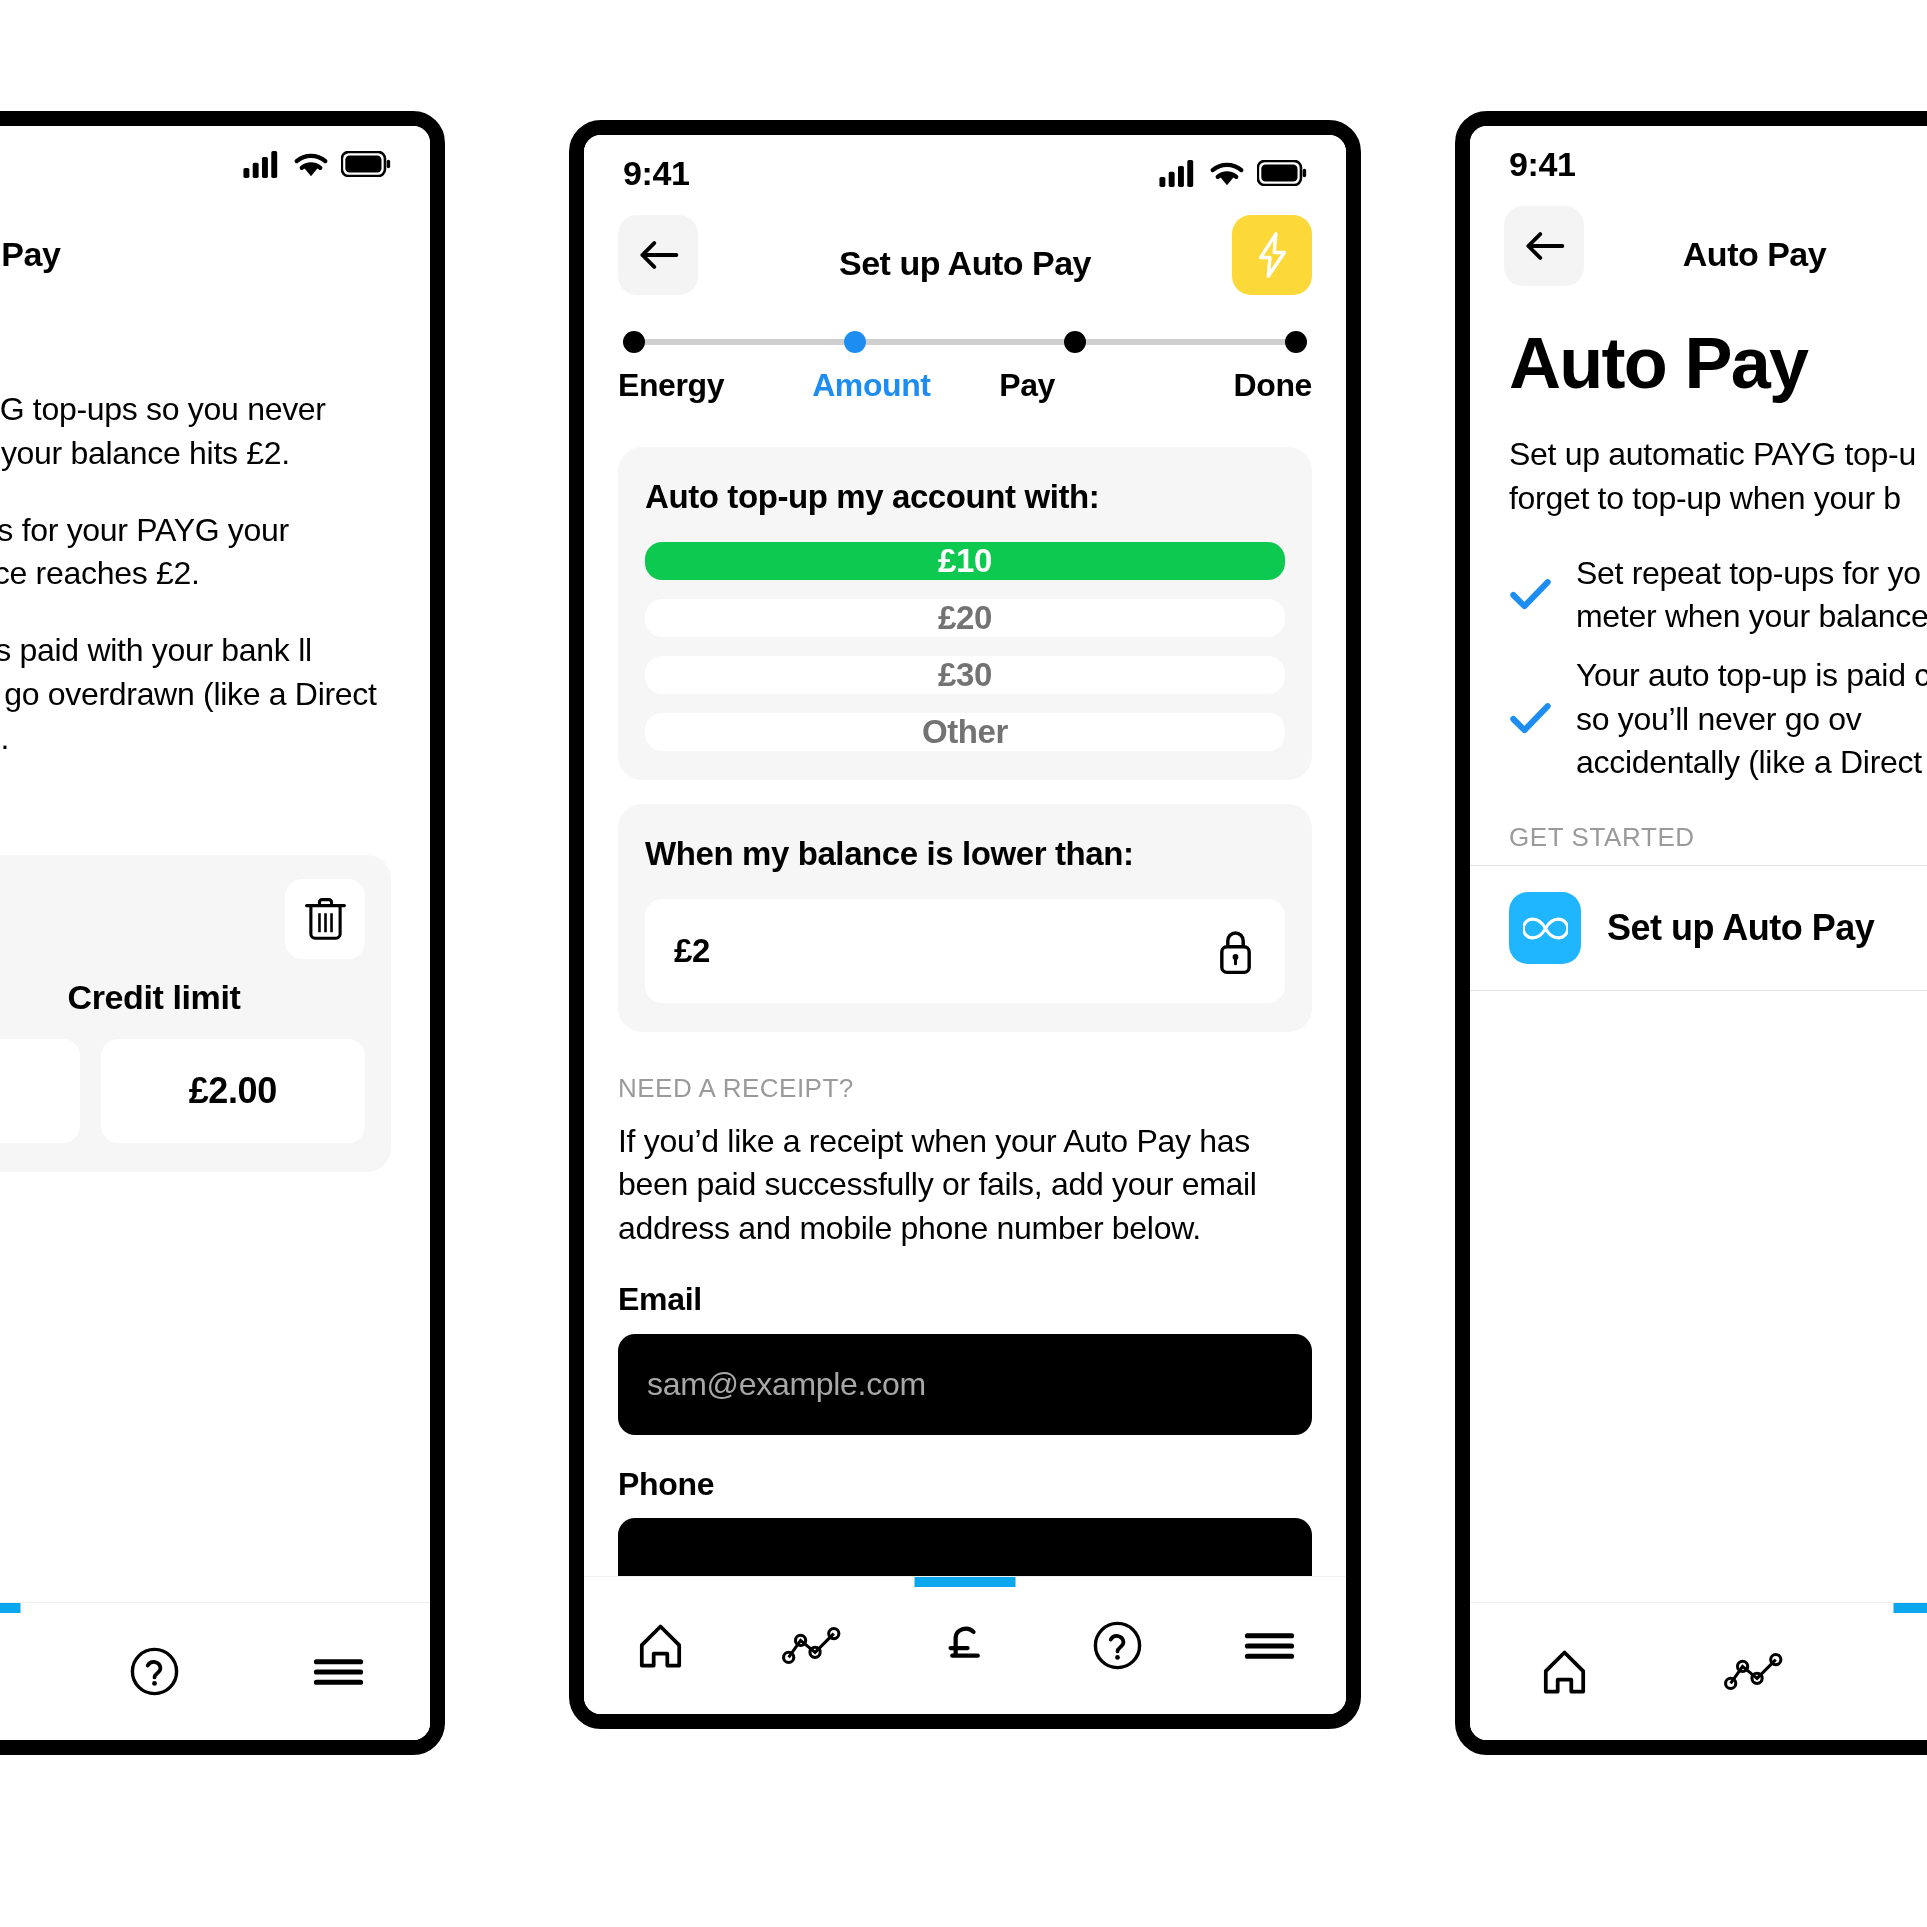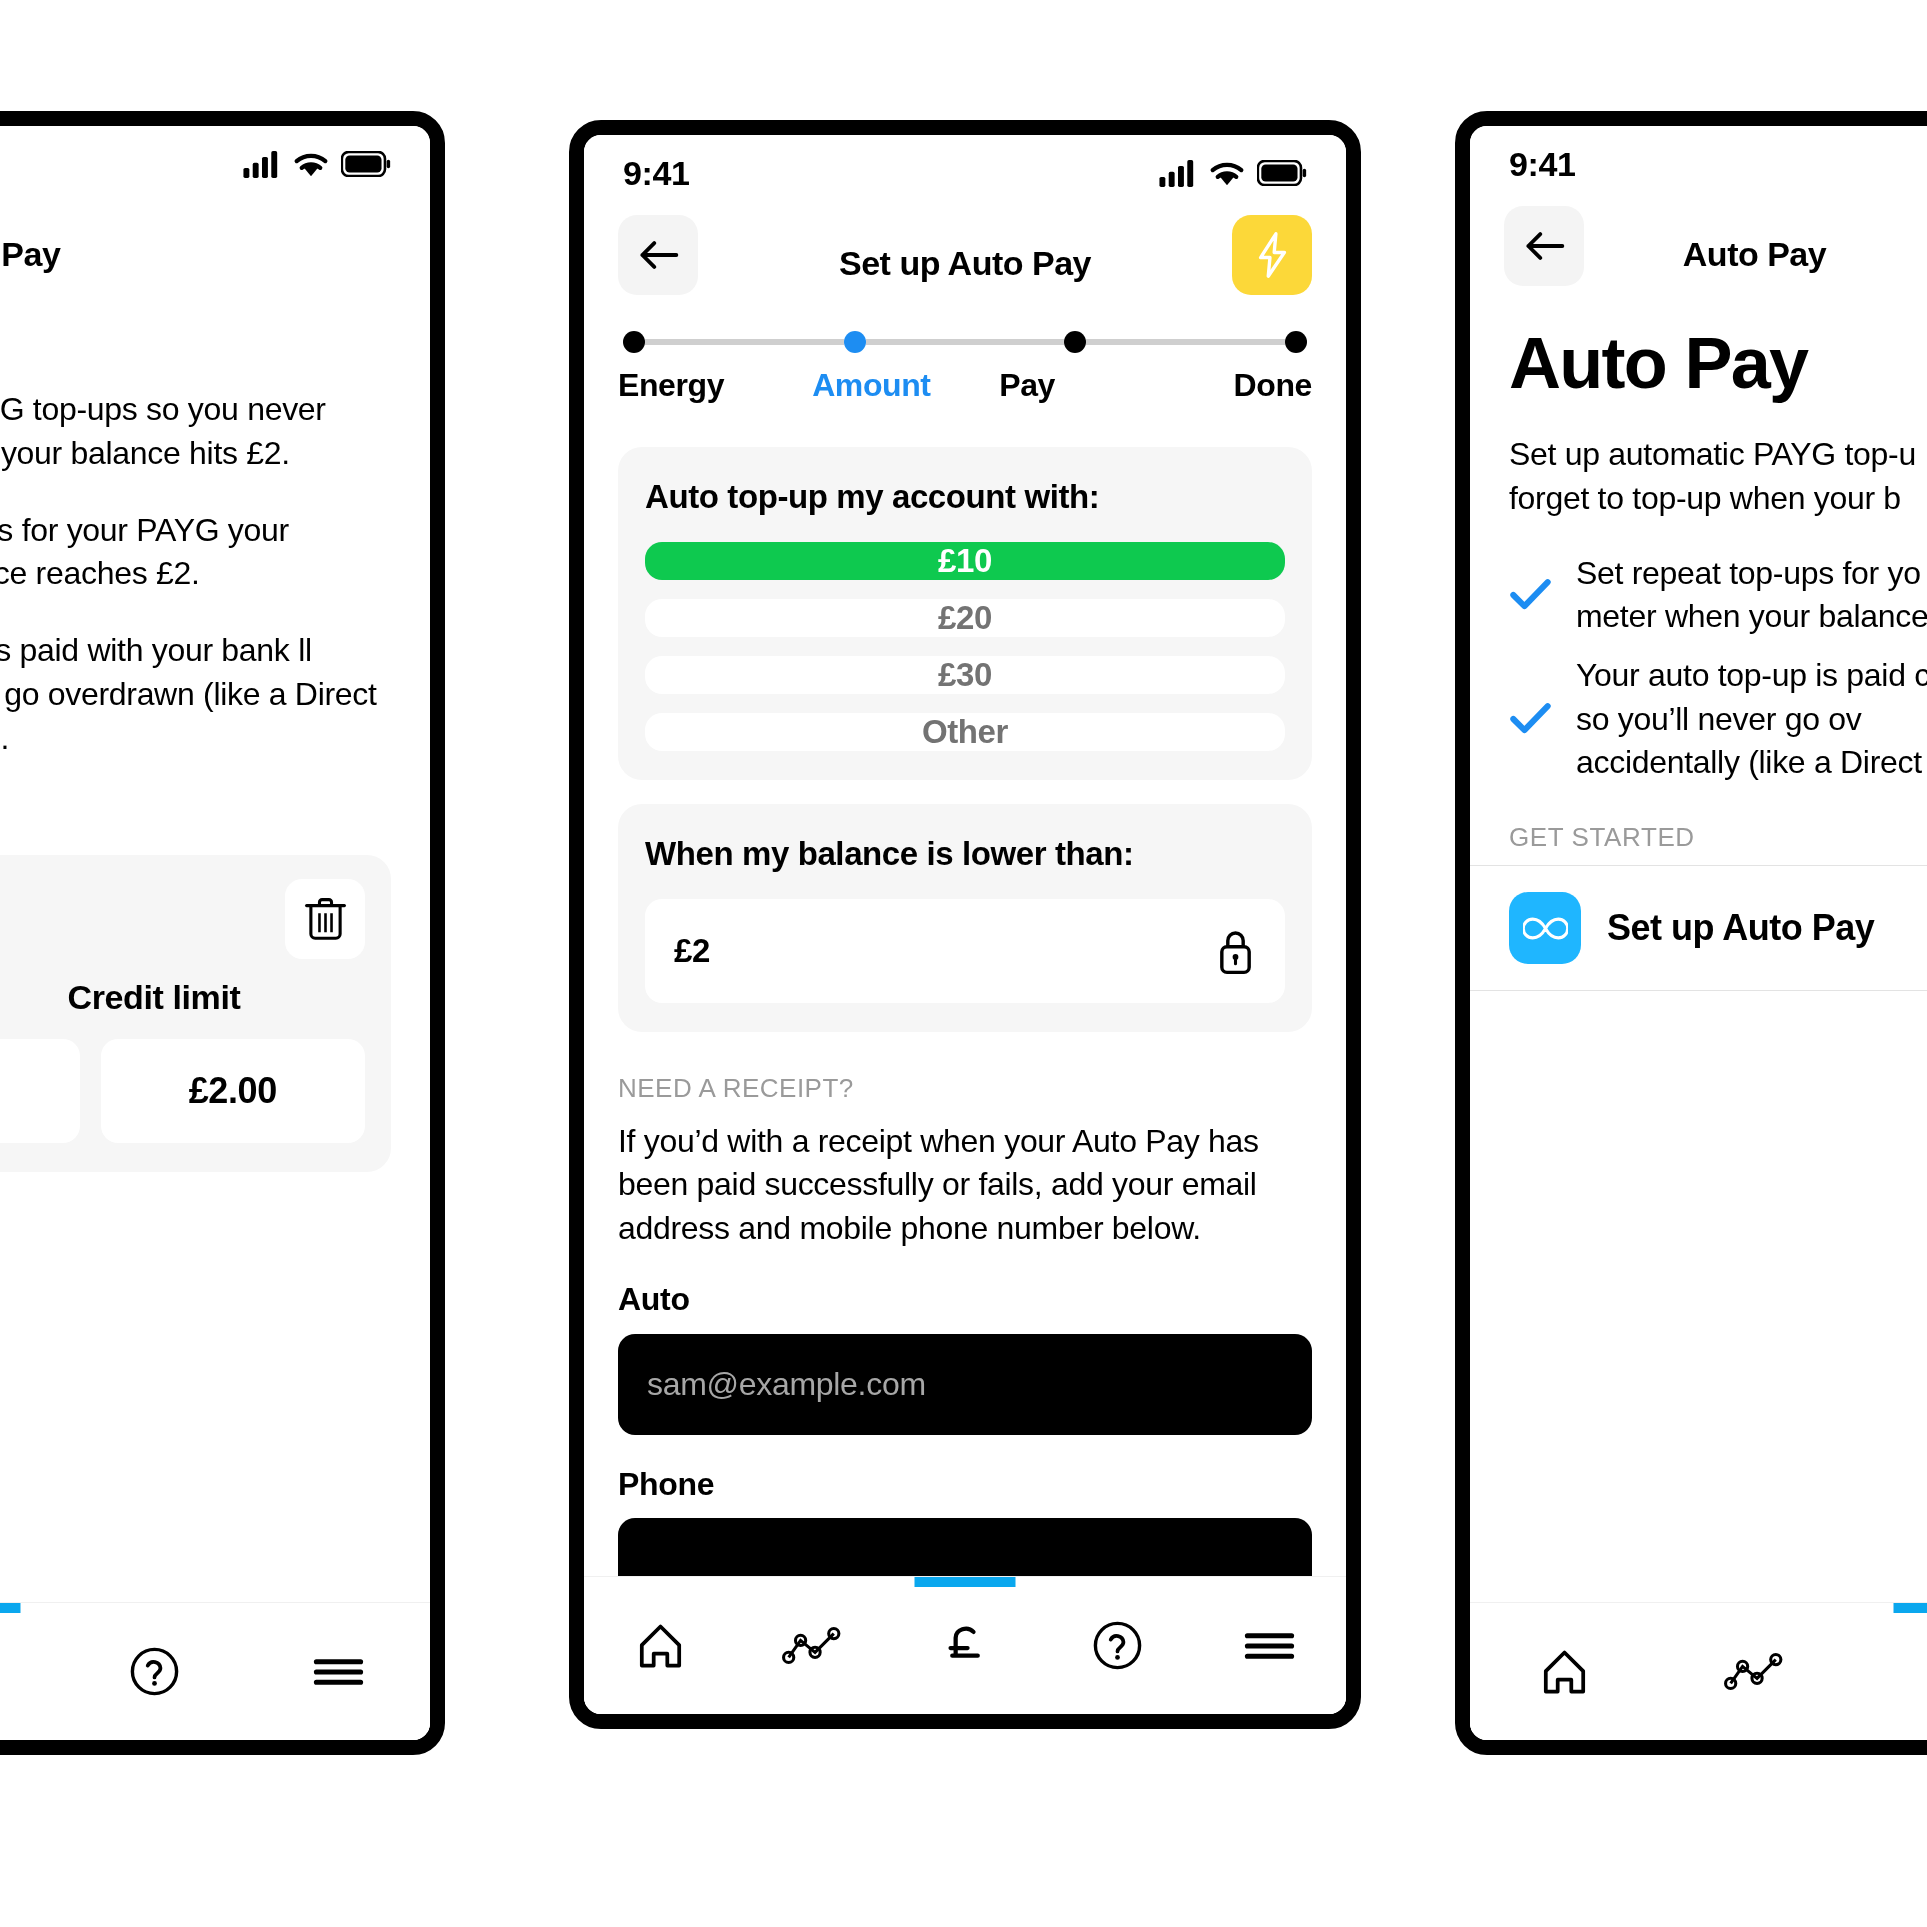--- a/index.html
+++ b/index.html
@@ -589,23 +589,23 @@
             <path d="M15 24 V17 a9 9 0 0 1 18 0 v7" fill="none" stroke="#000" stroke-width="4"></path>
             <circle cx="24" cy="36" r="3.4" fill="#000"></circle>
             <path d="M24 38 v6" stroke="#000" stroke-width="3.6" stroke-linecap="round"></path>
           </svg>
         </span>
       </div>
     </div>
 
     <div class="sec-wrap">
       <div class="eyebrow">NEED A RECEIPT?</div>
-      <div class="para">If you’d with a receipt when your Auto Pay has been paid successfully or fails, add your email address and mobile phone number below.</div>
-
-      <div class="field-label">Auto</div>
+      <div class="para">If you’d like a receipt when your Auto Pay has been paid successfully or fails, add your email address and mobile phone number below.</div>
+
+      <div class="field-label">Email</div>
       <div class="text-input empty">sam@example.com</div>
 
       <div class="field-label">Phone</div>
       <div class="text-input empty"></div>
     </div>
 
     <div class="tabbar">
       <div class="tab">
 
         <span>

